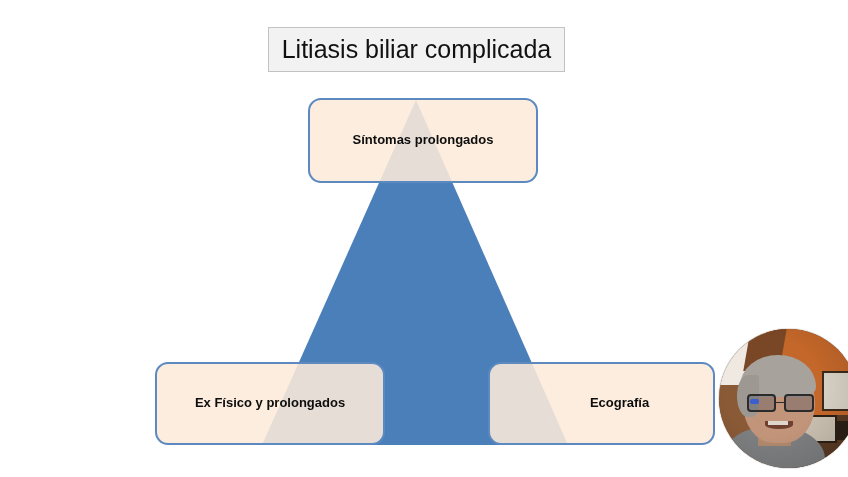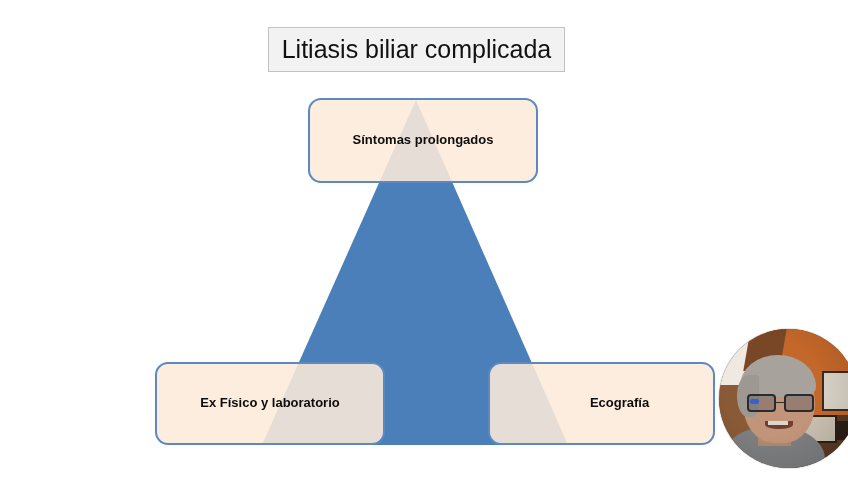--- a/index.html
+++ b/index.html
@@ -265,21 +265,21 @@
     <svg width="848" height="477" viewBox="0 0 848 477">
       <polygon id="tri-shape" points="404,100 250,445 556,445" fill="#4a7fba"></polygon>
     </svg>
   </div>
 
   <div class="node" id="node-top" style="border-color: rgb(91, 137, 192); color: rgb(13, 13, 13);">
     <span class="node-line line-1">Síntomas prolongados</span>
   </div>
 
   <div class="node" id="node-bottom-left" style="border-color: rgb(91, 137, 192); color: rgb(13, 13, 13);">
-    <span class="node-line line-1">Ex Físico y laboratorio</span>
+    <span class="node-line line-1">Ex Físico y prolongados</span>
   </div>
 
   <div class="node" id="node-bottom-right" style="border-color: rgb(91, 137, 192); color: rgb(13, 13, 13); padding-left: 36px;">
     <span class="node-line line-1">Ecografía</span>
   </div>
 
   <div class="webcam">
     <div class="cam-scene">
       <div class="cam-wall-orange"></div>
       <div class="cam-wall-left"></div>

